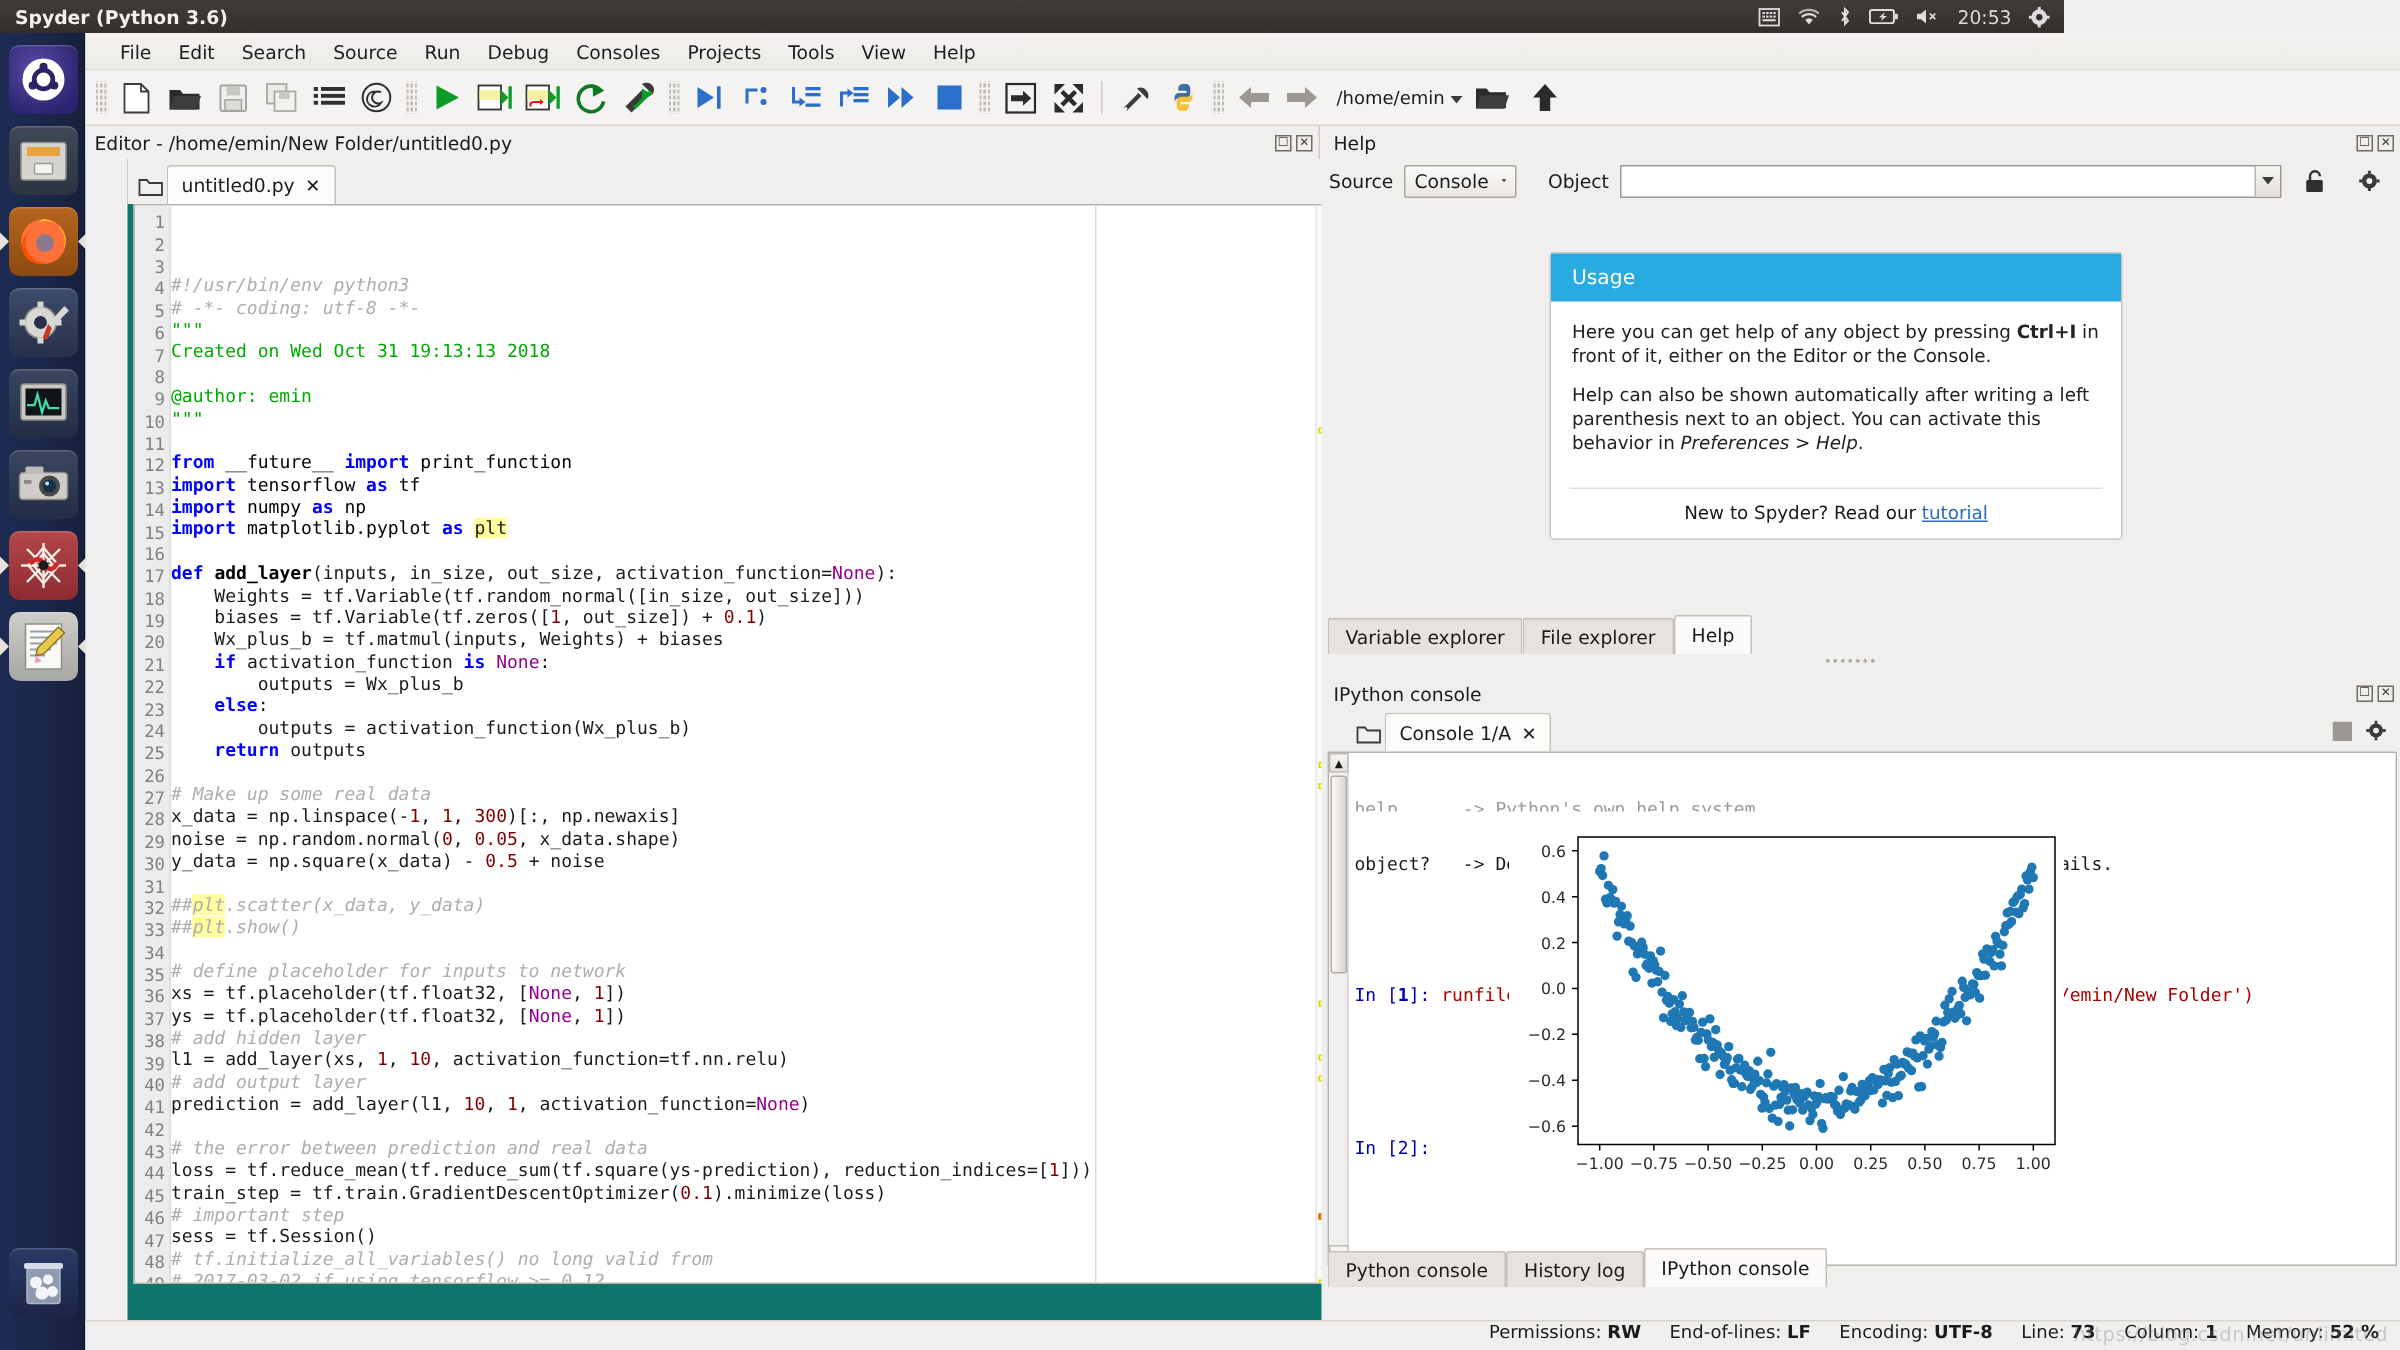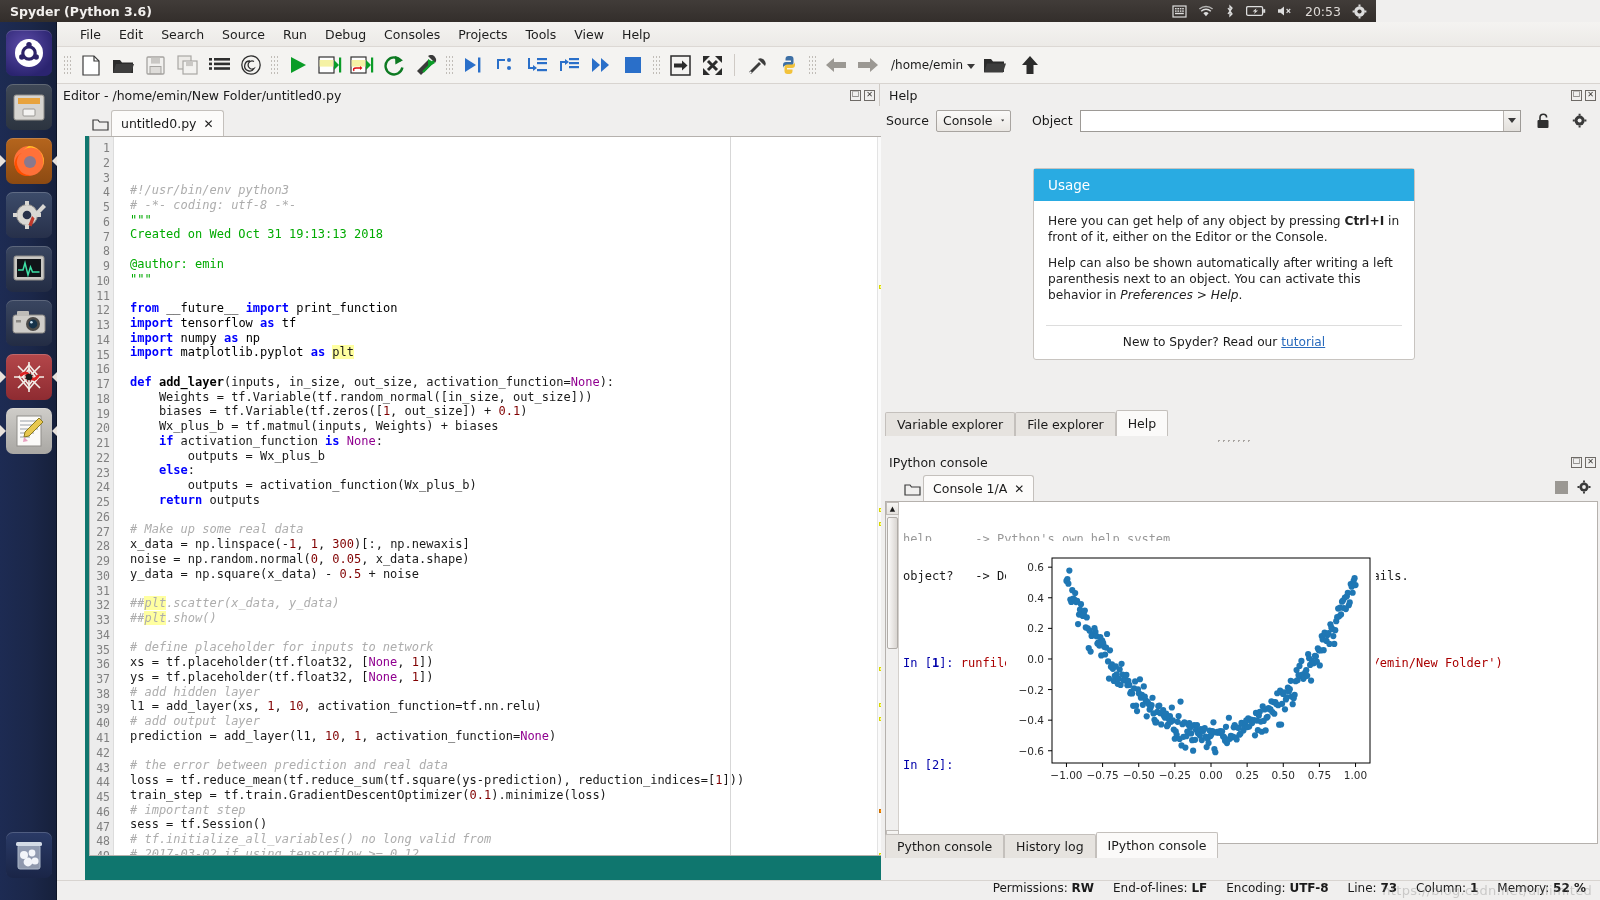--- a/index.html
+++ b/index.html
@@ -67,21 +67,21 @@
     background:#f0efee; }
   .tabbtn { width:22px; height:22px; display:flex; align-items:center; justify-content:center; margin-bottom:1px; }
   .etab { height:26px; background:#fcfbfa; border:1px solid #c4c0bc; border-bottom:none;
     border-radius:3px 3px 0 0; display:flex; align-items:center; gap:7px; padding:0 9px; font-size:12.5px; }
   #editor-tabs .gear { margin-left:auto; margin-right:7px; margin-bottom:4px; }
   #code-area { position:absolute; left:4px; top:30px; right:2px; bottom:4px;
     background:#fff; border:1px solid #b5b1ad; overflow:hidden; display:flex; }
   #gutter { width:24px; background:#ececec; border-right:1px solid #dcdcdc; padding-top:4px;
     font-family:"DejaVu Sans Mono", monospace; font-size:11.5px; color:#808080; text-align:right; }
   #gutter div { height:14.75px; padding-right:3px; }
-  #codetext { flex:1; padding-top:4px; padding-left:16px; position:relative;
+  #codetext { flex:1; padding-top:4px; padding-left:0; position:relative;
     font-family:"DejaVu Sans Mono", monospace; font-size:12px; white-space:pre; overflow:hidden; }
   #codetext .ln { height:14.75px; line-height:14.75px; }
   #edge { position:absolute; left:616px; top:0; bottom:0; width:1px; background:#d7d7d7; }
   
   .c-com { color:#adadad; font-style:italic; }
   .c-str { color:#00aa00; }
   .c-kw  { color:#0000ff; font-weight:bold; }
   .c-bi  { color:#900090; }
   .c-num { color:#800000; }
   .c-def { color:#000000; font-weight:bold; }

